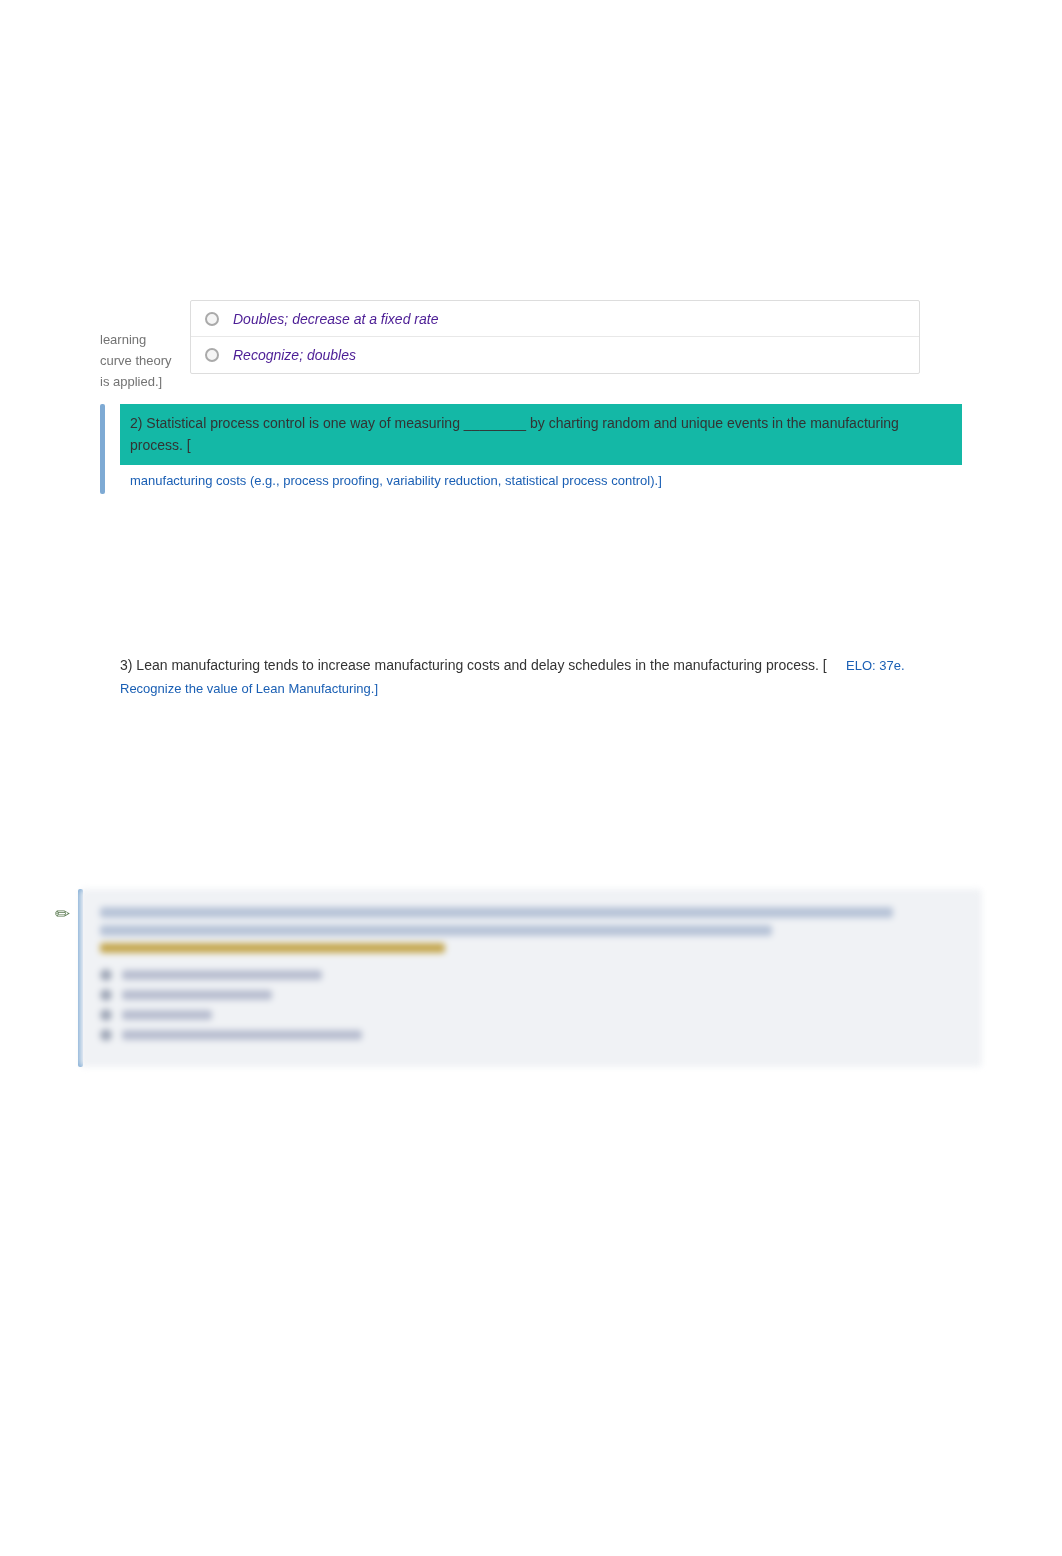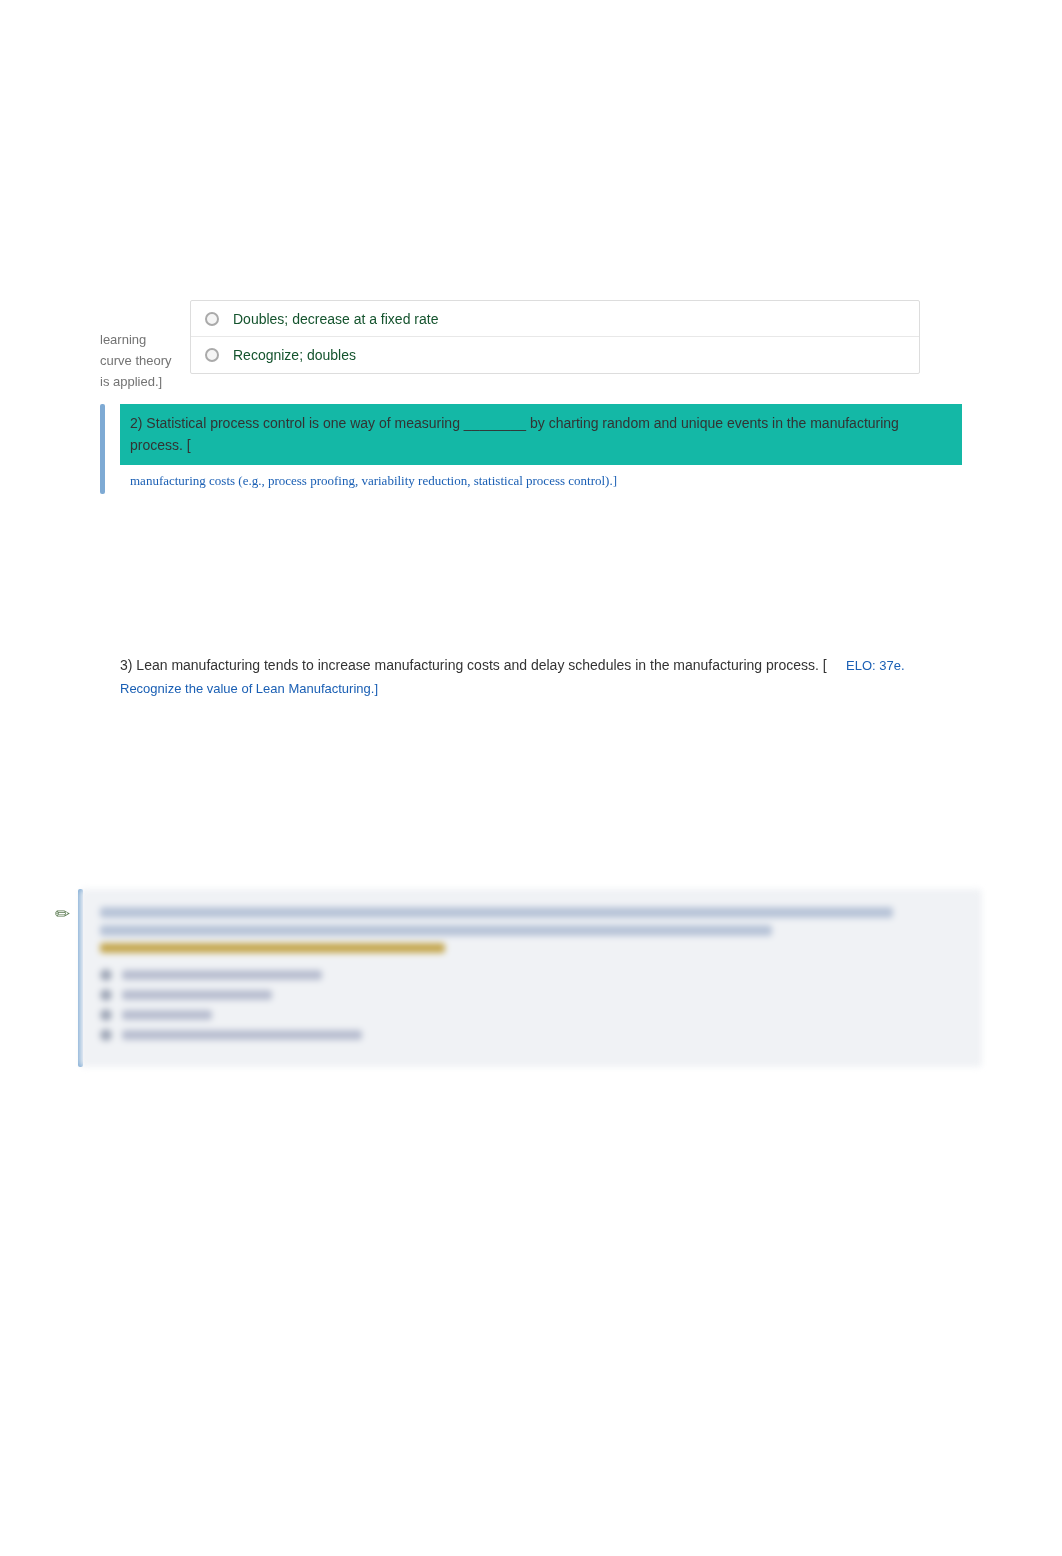--- a/index.html
+++ b/index.html
@@ -49,21 +49,22 @@
       height: 14px;
       border: 2px solid #aaa;
       border-radius: 50%;
       margin-right: 14px;
       flex-shrink: 0;
       background: #f5f5f5;
     }
 
     .choice-text {
       font-size: 14px;
-      color: #14532d;
+      color: #4c1d95;
+      font-style: italic;
     }
 
     .choice-row.selected-row {
       background-color: #e8eef7;
     }
 
     
     .question-2-section {
       margin-top: 30px;
       position: relative;
@@ -178,21 +179,21 @@
     <div style="position:relative; padding-left: 20px;">
       <div style="position:absolute; left:0; top:0; bottom:0; width:5px; background:#7eaad4; border-radius:2px;"></div>
 
       <div style="background-color:#14b8a6; padding: 8px 10px; margin-bottom: 2px;">
         <span class="question-text">
           <span>2)</span>
           <span>Statistical process control is one way of measuring ________ by charting random and unique events in the manufacturing process. [</span>
         </span>
       </div>
 
-      <div style="padding: 4px 10px; font-family: Liberation Serif, serif;">
+      <div style="padding: 4px 10px;">
         <span class="elo-link">manufacturing costs (e.g., process proofing, variability reduction, statistical process control).]</span>
       </div>
     </div>
   </div>
 
   <div style="height: 120px;"></div>
 
   <div class="question-3-section">
     <div style="position: relative; padding-left: 20px;">
       <span class="question-text">

